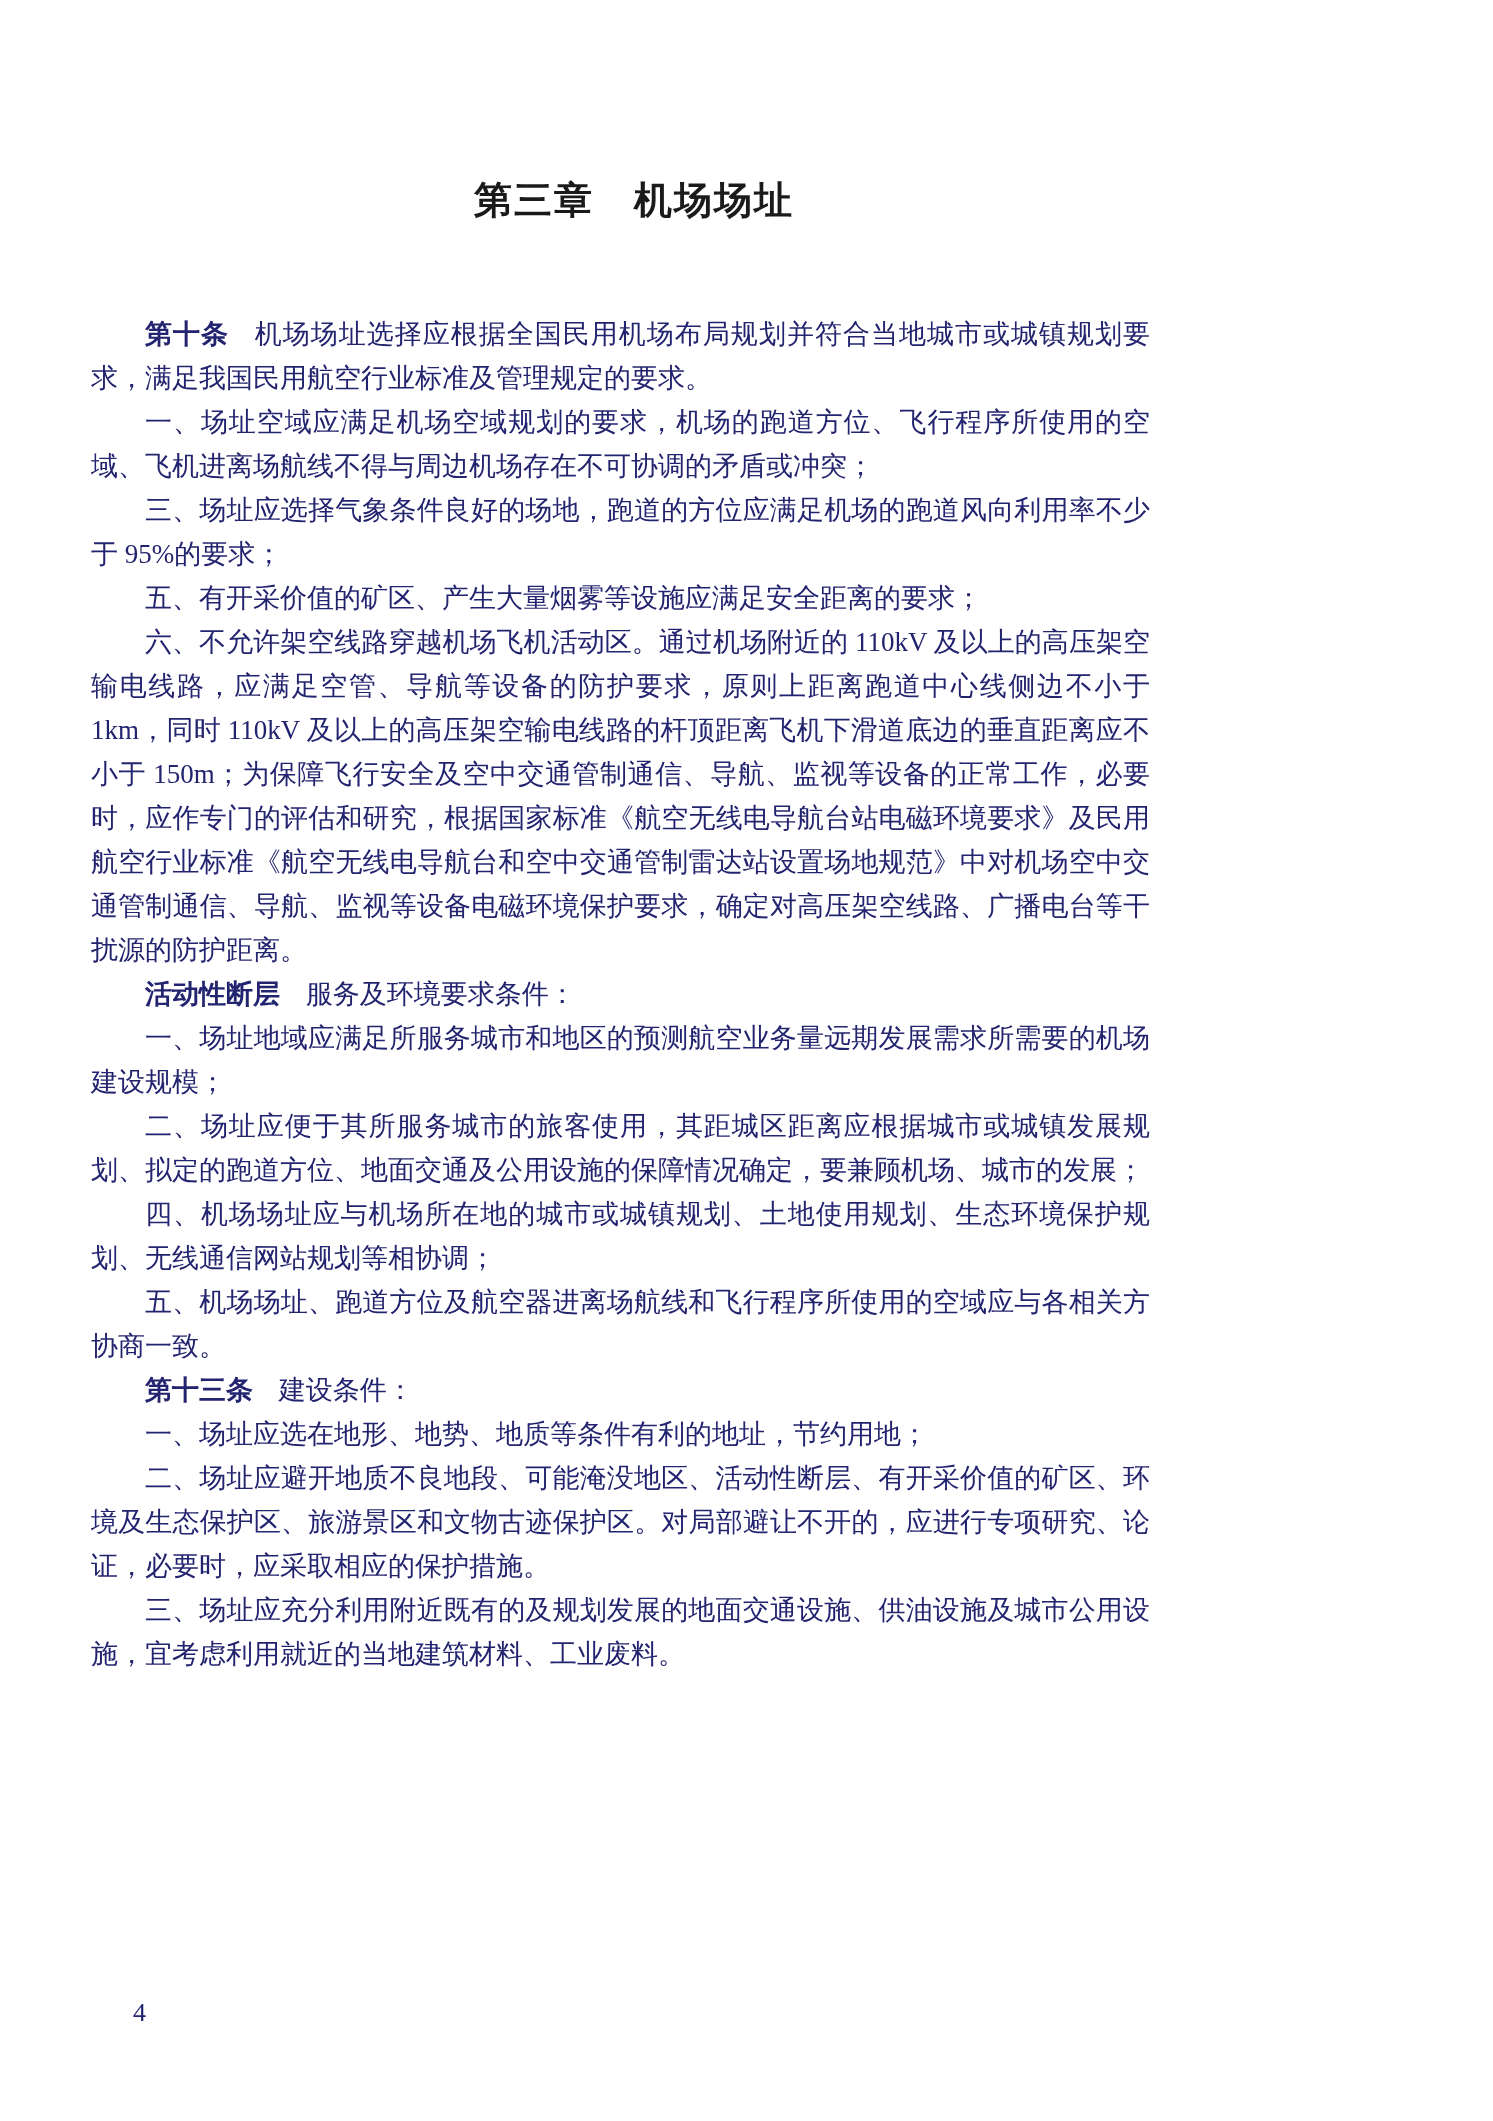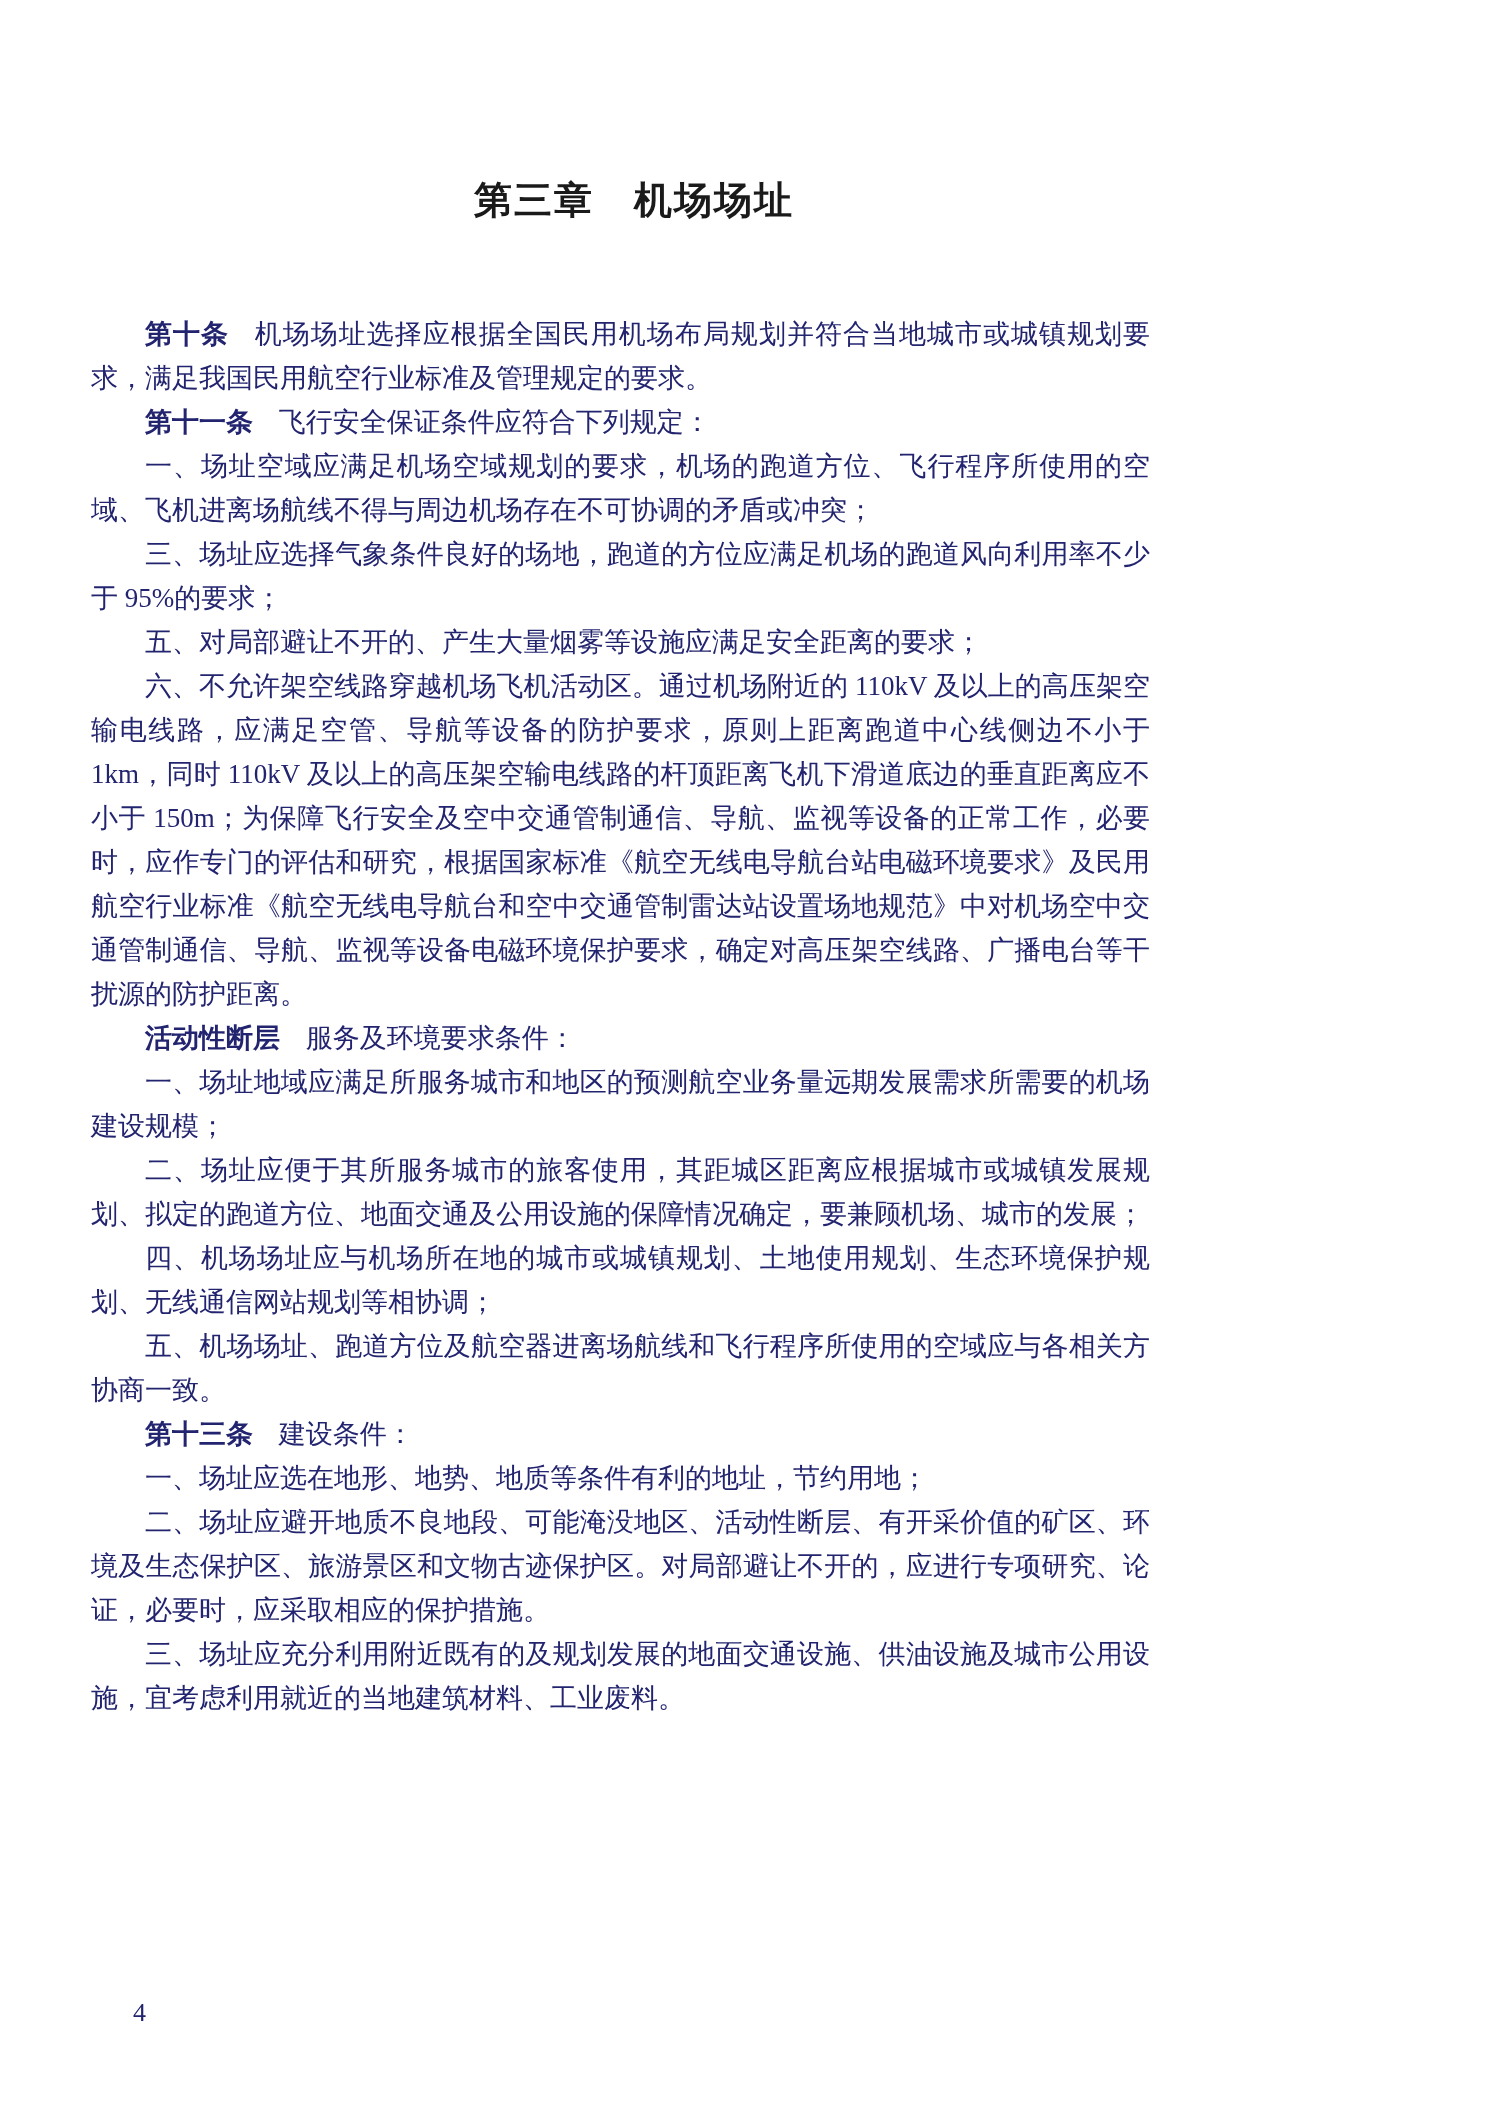--- a/index.html
+++ b/index.html
@@ -58,24 +58,23 @@
 </style>
 </head>
 <body>
 
 <div class="page">
 
   <h1 class="doc-title">第三章　机场场址</h1>
 
   <div class="content">
     <p class="para"><b class="article-label">第十条</b><span>机场场址选择应根据全国民用机场布局规划并符合当地城市或城镇规划要求，满足我国民用航空行业标准及管理规定的要求。</span></p>
-    <p class="para"><b class="article-label">第十一条</b><span>飞行安全保证条件应符合下列规定：</span></p>
     <p class="para"><span>一、场址空域应满足机场空域规划的要求，机场的跑道方位、飞行程序所使用的空域、飞机进离场航线不得与周边机场存在不可协调的矛盾或冲突；</span></p>
     <p class="para"><span>三、场址应选择气象条件良好的场地，跑道的方位应满足机场的跑道风向利用率不少于 95%的要求；</span></p>
-    <p class="para"><span>五、对局部避让不开的、产生大量烟雾等设施应满足安全距离的要求；</span></p>
+    <p class="para"><span>五、有开采价值的矿区、产生大量烟雾等设施应满足安全距离的要求；</span></p>
     <p class="para"><span>六、不允许架空线路穿越机场飞机活动区。通过机场附近的 110kV 及以上的高压架空输电线路，应满足空管、导航等设备的防护要求，原则上距离跑道中心线侧边不小于 1km，同时 110kV 及以上的高压架空输电线路的杆顶距离飞机下滑道底边的垂直距离应不小于 150m；为保障飞行安全及空中交通管制通信、导航、监视等设备的正常工作，必要时，应作专门的评估和研究，根据国家标准《航空无线电导航台站电磁环境要求》及民用航空行业标准《航空无线电导航台和空中交通管制雷达站设置场地规范》中对机场空中交通管制通信、导航、监视等设备电磁环境保护要求，确定对高压架空线路、广播电台等干扰源的防护距离。</span></p>
     <p class="para"><b class="article-label">活动性断层</b><span>服务及环境要求条件：</span></p>
     <p class="para"><span>一、场址地域应满足所服务城市和地区的预测航空业务量远期发展需求所需要的机场建设规模；</span></p>
     <p class="para"><span>二、场址应便于其所服务城市的旅客使用，其距城区距离应根据城市或城镇发展规划、拟定的跑道方位、地面交通及公用设施的保障情况确定，要兼顾机场、城市的发展；</span></p>
     <p class="para"><span>四、机场场址应与机场所在地的城市或城镇规划、土地使用规划、生态环境保护规划、无线通信网站规划等相协调；</span></p>
     <p class="para"><span>五、机场场址、跑道方位及航空器进离场航线和飞行程序所使用的空域应与各相关方协商一致。</span></p>
     <p class="para"><b class="article-label">第十三条</b><span>建设条件：</span></p>
     <p class="para"><span>一、场址应选在地形、地势、地质等条件有利的地址，节约用地；</span></p>
     <p class="para"><span>二、场址应避开地质不良地段、可能淹没地区、活动性断层、有开采价值的矿区、环境及生态保护区、旅游景区和文物古迹保护区。对局部避让不开的，应进行专项研究、论证，必要时，应采取相应的保护措施。</span></p>
     <p class="para"><span>三、场址应充分利用附近既有的及规划发展的地面交通设施、供油设施及城市公用设施，宜考虑利用就近的当地建筑材料、工业废料。</span></p>

